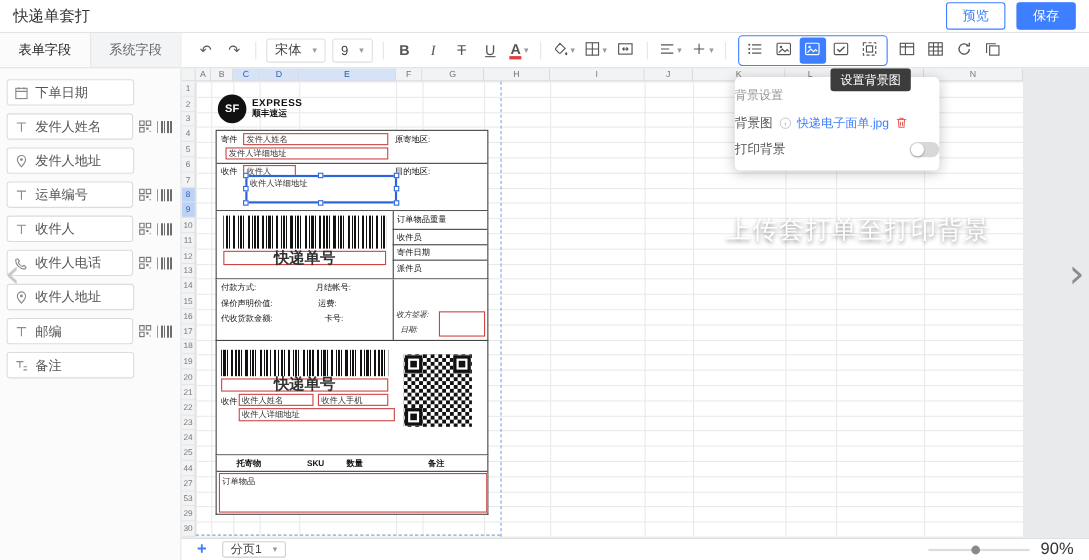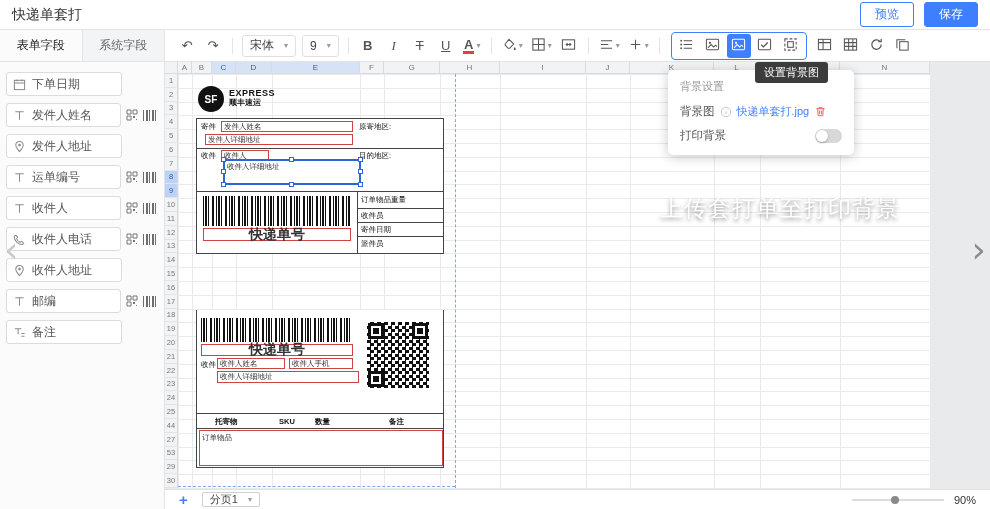--- a/index.html
+++ b/index.html
@@ -81,41 +81,41 @@
 .qr .f{position:absolute;width:16px;height:16px;border:3px solid #111;background:#fff}
 .qr .f::after{content:"";position:absolute;inset:2px;background:#111}
 .qr .f.tl{left:1px;top:1px}.qr .f.tr{right:1px;top:1px}.qr .f.bl{left:1px;bottom:1px}
 
 
 .step-text{position:absolute;left:455px;top:131px;width:320px;text-align:center;z-index:6;color:#fff;font-weight:500;text-shadow:0 2px 4px rgba(0,0,0,.45);pointer-events:none}
 .step-text .l1{font-size:23px;margin-bottom:8px}
 .step-text .l2{font-size:23px;letter-spacing:1px}
 
 
-.popup{position:absolute;left:503px;top:8px;width:186px;background:#fff;border-radius:5px;box-shadow:0 2px 12px rgba(0,0,0,.22);padding:9px 12px 12px;z-index:40}
+.popup{position:absolute;left:503px;top:8px;width:186px;background:#fff;border-radius:5px;box-shadow:0 2px 12px rgba(0,0,0,.22);padding:9px 0 12px;z-index:40}
 .popup-title{font-size:11px;color:#999;margin-bottom:10px}
 .popup-row{display:flex;align-items:center;gap:5px;margin-top:9px}
 .p-label{font-size:11.5px;color:#555}
 .info-ic{color:#c0c0c0;width:12px;height:12px}
 .info-ic svg{width:12px;height:12px}
 .p-link{font-size:11px;color:#3d7fff;text-decoration:none;cursor:pointer;white-space:nowrap}
 .trash-ic{color:#e85b5b;width:13px;height:13px;cursor:pointer}
 .trash-ic svg{width:13px;height:13px}
 .toggle{margin-left:auto;width:27px;height:14px;border-radius:8px;background:#d8d8d8;position:relative;cursor:pointer}
 .toggle i{position:absolute;left:1px;top:1px;width:12px;height:12px;border-radius:50%;background:#fff;box-shadow:0 1px 2px rgba(0,0,0,.3)}
 .tooltip{position:absolute;left:590px;top:0;background:#3c3c3c;color:#fff;font-size:11px;padding:3px 9px;border-radius:3px;z-index:41;white-space:nowrap}
 
 
 .footer{position:absolute;left:165px;bottom:0;right:0;height:20px;background:#fff;border-top:1px solid #e0e0e0;display:flex;align-items:center;padding:0 14px;z-index:25}
 .add-page{color:#3d7fff;font-size:15px;font-weight:bold;cursor:pointer;line-height:1}
 .page-select{margin-left:14px;height:15px;border:1px solid #d0d0d0;border-radius:2px;background:#fff;display:flex;align-items:center;gap:8px;padding:0 7px;font-size:11px;color:#444;cursor:pointer}
 .zoom{margin-left:auto;display:flex;align-items:center;gap:10px}
 .z-track{width:92px;height:2px;background:#dcdcdc;position:relative;cursor:pointer}
 .z-thumb{position:absolute;left:42%;top:-3px;width:8px;height:8px;border-radius:50%;background:#8a8a8a}
-.z-label{font-size:11px;color:#333}
+.z-label{font-size:15px;color:#333}
 
 
 .chevron{position:absolute;top:232px;font-size:36px;z-index:50;cursor:pointer;line-height:1;font-family:"DejaVu Sans",sans-serif}
 .chevron.left{left:4px;color:#c9c9c9}
 .chevron.right{right:4px;color:#8c8c8c}
 </style>
 </head>
 <body>
 
 <div id="app">
@@ -422,20 +422,32 @@
         <div class="vline" style="left:160px"></div>
         <span class="t" style="left:164px;top:3px">订单物品重量</span>
         <div class="hline" style="top:16px;left:160px"></div>
         <span class="t" style="left:164px;top:19px">收件员</span>
         <div class="hline" style="top:30px;left:160px"></div>
         <span class="t" style="left:164px;top:33px">寄件日期</span>
         <div class="hline" style="top:44px;left:160px"></div>
         <span class="t" style="left:164px;top:47px">派件员</span>
       </div>
 
+      <div class="wb-sec" style="top:170px;height:56px;border-top:none">
+        <span class="t" style="left:4px;top:3px">付款方式:</span>
+        <span class="t" style="left:90px;top:3px">月结帐号:</span>
+        <span class="t" style="left:4px;top:17px">保价声明价值:</span>
+        <span class="t" style="left:92px;top:17px">运费:</span>
+        <span class="t" style="left:4px;top:31px">代收货款金额:</span>
+        <span class="t" style="left:98px;top:31px">卡号:</span>
+        <div class="vline" style="left:160px"></div>
+        <span class="ti" style="left:163px;top:27px">收方签署:</span>
+        <span class="rbox" style="left:202px;top:29px;width:42px;height:23px"></span>
+        <span class="ti" style="left:167px;top:41px">日期:</span>
+      </div>
 
       <div class="wb-sec" style="top:226px;height:104px;border-top:none">
         <div class="barcode" style="left:4px;top:8px;width:152px;height:24px"></div>
         <span class="rbox c" style="left:4px;top:34px;width:152px;height:12px">快递单号</span>
         <span class="t" style="left:4px;top:50px">收件</span>
         <span class="rbox" style="left:20px;top:48px;width:68px;height:11px">收件人姓名</span>
         <span class="rbox" style="left:92px;top:48px;width:64px;height:11px">收件人手机</span>
         <span class="rbox" style="left:20px;top:61px;width:142px;height:12px">收件人详细地址</span>
         <div class="qr" style="left:170px;top:12px;width:62px;height:66px">
           <i class="f tl"></i>
@@ -461,21 +473,21 @@
     <div class="popup">
       <div class="popup-title">背景设置</div>
       <div class="popup-row">
         <span class="p-label">背景图</span>
         <span class="info-ic">
           <svg viewBox="0 0 14 14" fill="none" stroke="currentColor">
               <circle cx="7" cy="7" r="5.5"></circle>
               <path d="M7 6.2v3.2M7 4.2v.3" stroke-width="1.2"></path>
             </svg>
         </span>
-        <a class="p-link">快递单套打.jpg</a>
+        <a class="p-link">快递电子面单.jpg</a>
         <span class="trash-ic">
           <svg viewBox="0 0 14 14" fill="none" stroke="currentColor">
               <path d="M2.5 4h9M5.5 4V2.8h3V4M4 4l.5 7.5h5L10 4M6 6v4M8 6v4"></path>
             </svg>
         </span>
       </div>
       <div class="popup-row">
         <span class="p-label">打印背景</span>
         <span class="toggle">
             <i></i>

